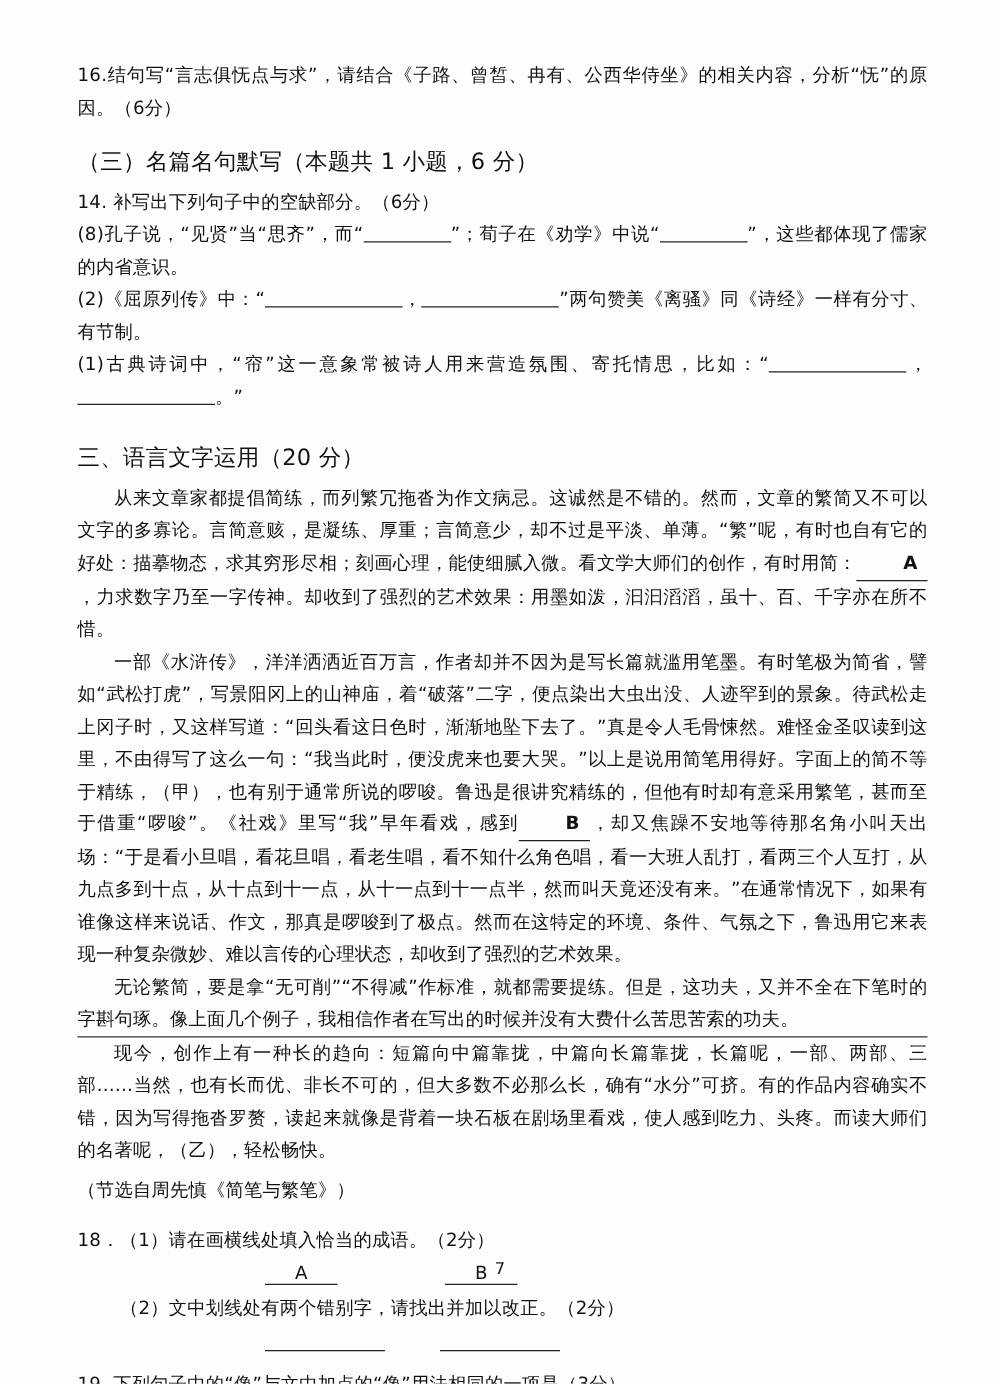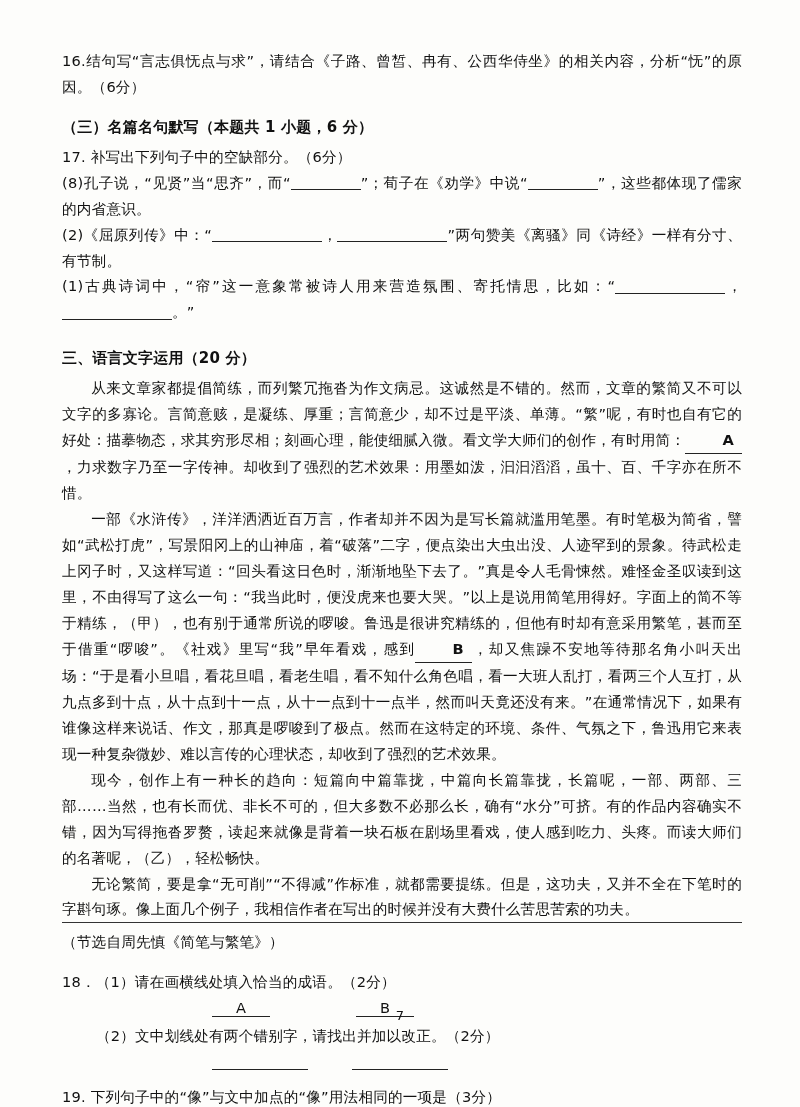--- a/index.html
+++ b/index.html
@@ -34,22 +34,22 @@
     line-height: 1.78;
     letter-spacing: 0.2px;
     text-align: justify;
   }
   .ind1 { text-indent: 0; }
   .ind2 { text-indent: 2em; }
   .gap-sm { height: 6px; }
   .gap-md { height: 14px; }
   .gap-lg { height: 20px; }
   .heading {
-    font-weight: bold;
-    font-size: 15px;
+    font-weight: normal;
+    font-size: 18px;
   }
   .blank-u {
     display: inline-block;
     border-bottom: 1px solid #222;
     min-width: 70px;
     height: 1em;
     vertical-align: -0.15em;
   }
   .blank-u.w110 { min-width: 110px; }
   .boxed {
@@ -107,21 +107,21 @@
   <div class="content">
 
     <p class="ind1">16.结句写“言志俱怃点与求”，请结合《子路、曾皙、冉有、公西华侍坐》的相关内容，分析“怃”的原因。（6分）</p>
 
     <div class="gap-md"></div>
 
     <p class="heading">（三）名篇名句默写（本题共 1 小题，6 分）</p>
 
     <div class="tiny-sep"></div>
 
-    <p class="ind1">17. 补写出下列句子中的空缺部分。（6分）</p>
+    <p class="ind1">14. 补写出下列句子中的空缺部分。（6分）</p>
 
     <p class="ind1">
       <span>(8)孔子说，“见贤”当“思齐”，而“</span><span class="blank-u"></span><span>”；荀子在《劝学》中说“</span><span class="blank-u"></span><span>”，这些都体现了儒家的内省意识。</span>
     </p>
 
     <p class="ind1">
       <span>(2)《屈原列传》中：“</span><span class="blank-u w110"></span><span>，</span><span class="blank-u w110"></span><span>”两句赞美《离骚》同《诗经》一样有分寸、有节制。</span>
     </p>
 
     <p class="ind1">
@@ -136,23 +136,23 @@
 
 
     <p class="ind2">
       <span>从来文章家都提倡简练，而列繁冗拖沓为作文病忌。这诚然是不错的。然而，文章的繁简又不可以文字的多寡论。言简意赅，是凝练、厚重；言简意少，却不过是平淡、单薄。“繁”呢，有时也自有它的好处：描摹物态，求其穷形尽相；刻画心理，能使细腻入微。看文学大师们的创作，有时用简：</span><span class="boxed">A</span><span>，力求数字乃至一字传神。却收到了强烈的艺术效果：用墨如泼，汩汩滔滔，虽十、百、千字亦在所不惜。</span>
     </p>
 
     <p class="ind2">
       <span>一部《水浒传》，洋洋洒洒近百万言，作者却并不因为是写长篇就滥用笔墨。有时笔极为简省，譬如“武松打虎”，写景阳冈上的山神庙，着“破落”二字，便点染出大虫出没、人迹罕到的景象。待武松走上冈子时，又这样写道：“回头看这日色时，渐渐地坠下去了。”真是令人毛骨悚然。难怪金圣叹读到这里，不由得写了这么一句：“我当此时，便没虎来也要大哭。”以上是说用简笔用得好。字面上的简不等于精练，（甲），也有别于通常所说的啰唆。鲁迅是很讲究精练的，但他有时却有意采用繁笔，甚而至于借重“啰唆”。《社戏》里写“我”早年看戏，感到</span><span class="boxed">B</span><span>，却又焦躁不安地等待那名角小叫天出场：“于是看小旦唱，看花旦唱，看老生唱，看不知什么角色唱，看一大班人乱打，看两三个人互打，从九点多到十点，从十点到十一点，从十一点到十一点半，然而叫天竟还没有来。”在通常情况下，如果有谁像这样来说话、作文，那真是啰唆到了极点。然而在这特定的环境、条件、气氛之下，鲁迅用它来表现一种复杂微妙、难以言传的心理状态，却收到了强烈的艺术效果。</span>
     </p>
 
+    <p class="ind2 underline-sent">无论繁简，要是拿“无可削”“不得减”作标准，就都需要提练。但是，这功夫，又并不全在下笔时的字斟句琢。像上面几个例子，我相信作者在写出的时候并没有大费什么苦思苦索的功夫。</p>
+
     <p class="ind2">现今，创作上有一种长的趋向：短篇向中篇靠拢，中篇向长篇靠拢，长篇呢，一部、两部、三部……当然，也有长而优、非长不可的，但大多数不必那么长，确有“水分”可挤。有的作品内容确实不错，因为写得拖沓罗赘，读起来就像是背着一块石板在剧场里看戏，使人感到吃力、头疼。而读大师们的名著呢，（乙），轻松畅快。</p>
-
-    <p class="ind2 underline-sent">无论繁简，要是拿“无可削”“不得减”作标准，就都需要提练。但是，这功夫，又并不全在下笔时的字斟句琢。像上面几个例子，我相信作者在写出的时候并没有大费什么苦思苦索的功夫。</p>
 
     <div class="gap-sm"></div>
 
     <p class="right">（节选自周先慎《简笔与繁笔》）</p>
 
     <div class="gap-md"></div>
 
     <p class="ind1">18．（1）请在画横线处填入恰当的成语。（2分）</p>
 
     <div class="q18-lines">

